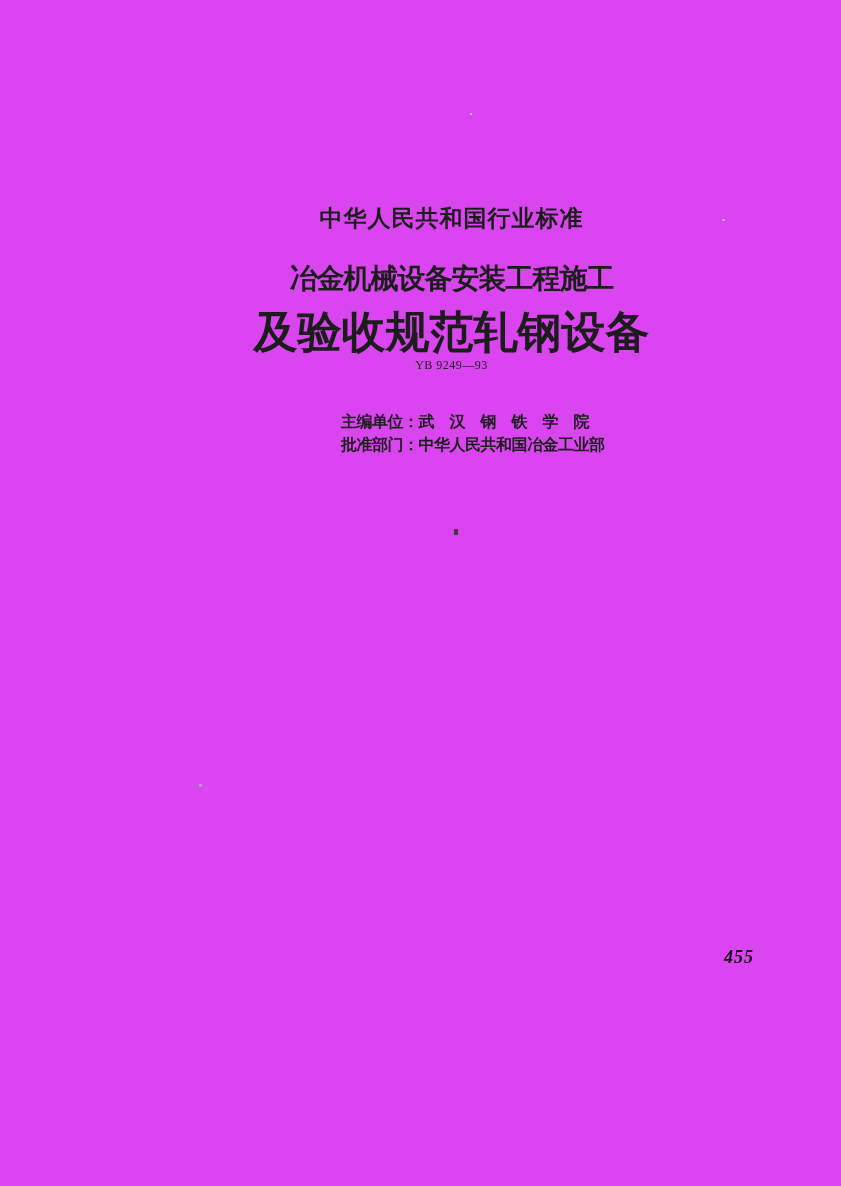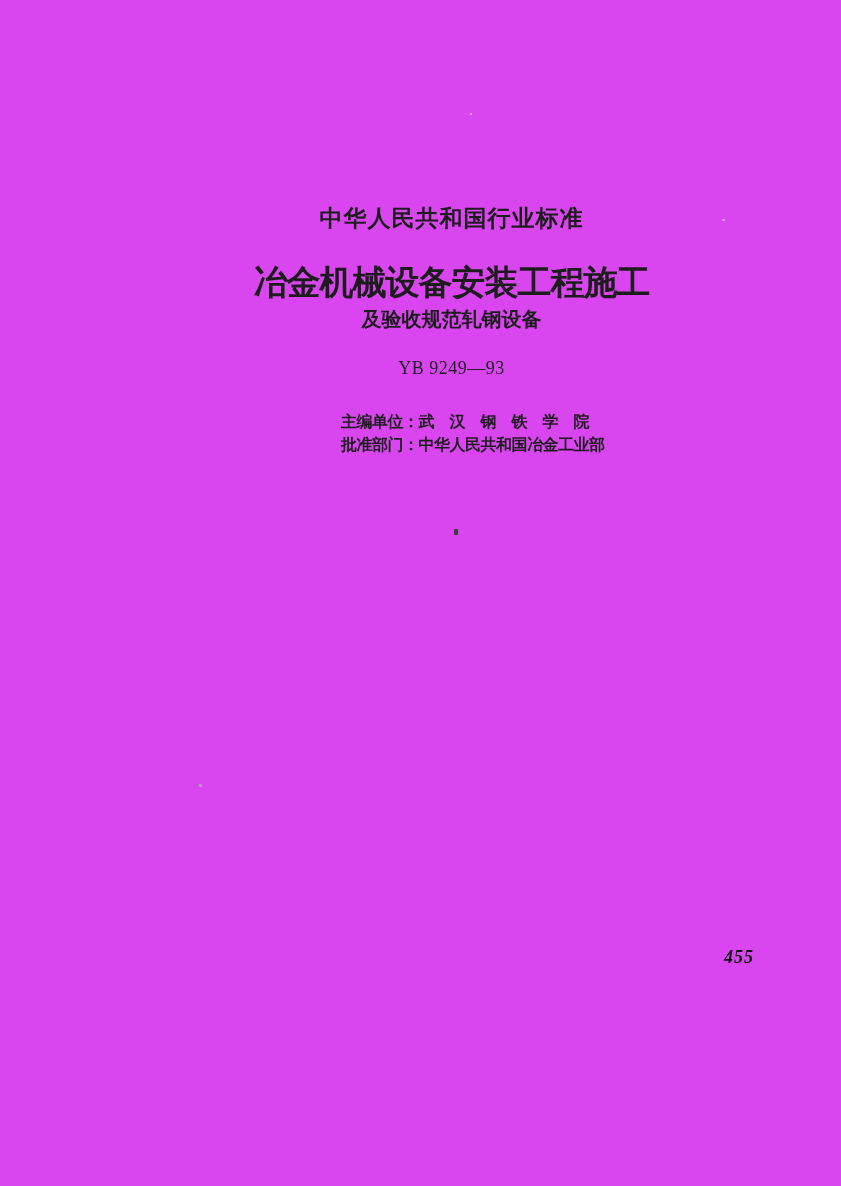--- a/index.html
+++ b/index.html
@@ -32,43 +32,43 @@
     font-size: 23px;
     font-weight: bold;
     letter-spacing: 1px;
     line-height: 1.1;
     white-space: nowrap;
   }
   .std-title-1 {
     position: absolute;
     left: 0; right: 0;
     top: 263px;
-    font-size: 34px;
+    font-size: 28px;
     font-weight: bold;
     letter-spacing: -1px;
     line-height: 1.15;
     white-space: nowrap;
   }
   .std-title-2 {
     position: absolute;
     left: 0; right: 0;
     top: 308px;
-    font-size: 20px;
+    font-size: 44px;
     font-weight: bold;
     letter-spacing: 0px;
     line-height: 1.15;
     white-space: nowrap;
     text-align: center;
   }
   .std-code {
     position: absolute;
     left: 0; right: 0;
     top: 359px;
     font-family: "Liberation Serif", serif;
-    font-size: 18px;
+    font-size: 12px;
     font-weight: normal;
     letter-spacing: 0.5px;
     line-height: 1.1;
     white-space: nowrap;
   }
   .info-line {
     position: absolute;
     left: 341px;
     font-family: "Liberation Sans", sans-serif;
     font-size: 16px;

